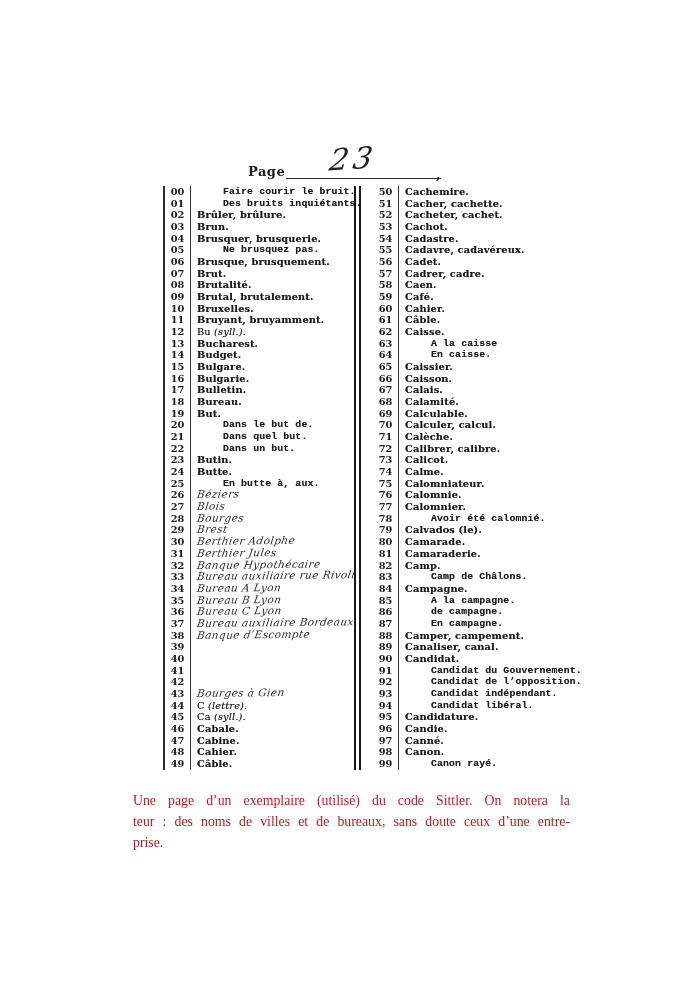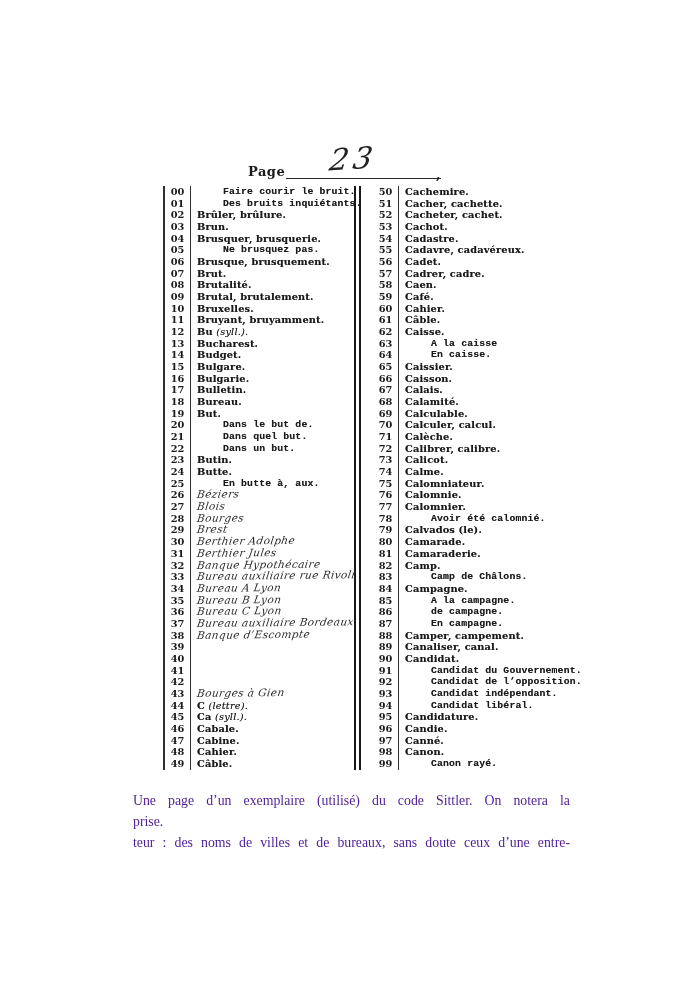--- a/index.html
+++ b/index.html
@@ -92,39 +92,39 @@
   }
   .entry {
     flex: 1;
     padding-left: 6px;
     font: 700 9.8px/11.68px "DejaVu Serif", serif;
     letter-spacing: 0.15px;
     color: #1b1b1b;
     text-shadow: 0 0 0.5px rgba(20,20,20,0.55);
   }
   .entry.indent { padding-left: 32px; font-family: Liberation Mono, monospace; }
-  .entry b { font-weight: 700; }
+  .entry b { font-weight: 400; }
   .entry i { font-weight: 400; font-style: italic; }
   .entry.hand {
     font: italic 400 10.5px/11.68px "DejaVu Serif", serif;
     letter-spacing: 0.4px;
     color: #2c2c2c;
     transform: skewX(-9deg) rotate(-0.6deg);
     transform-origin: left center;
     text-shadow: none;
   }
 
   
   .caption {
     position: absolute;
     left: 133px; top: 790px;
     width: 437px;
     margin: 0;
     font: 400 13.8px/21px "Liberation Serif", serif;
-    color: #4c1d95;
+    color: #b91c1c;
   }
   .caption .cap-line {
     display: block;
     text-align: justify;
     text-align-last: justify;
   }
   .caption .cap-line.last {
     text-align-last: left;
   }
 </style>
@@ -642,15 +642,15 @@
     <span class="num">99</span>
     <span class="entry indent">Canon rayé.</span>
   </div>
 </div>
   </div>
 
 </div>
 
 <p class="caption">
   <span class="cap-line">Une page d’un exemplaire (utilisé) du code Sittler. On notera la</span>
+  <span class="cap-line">teur : des noms de villes et de bureaux, sans doute ceux d’une entre-</span>
   <span class="cap-line last">prise.</span>
-  <span class="cap-line">teur : des noms de villes et de bureaux, sans doute ceux d’une entre-</span>
 </p>
 
 </body></html>

